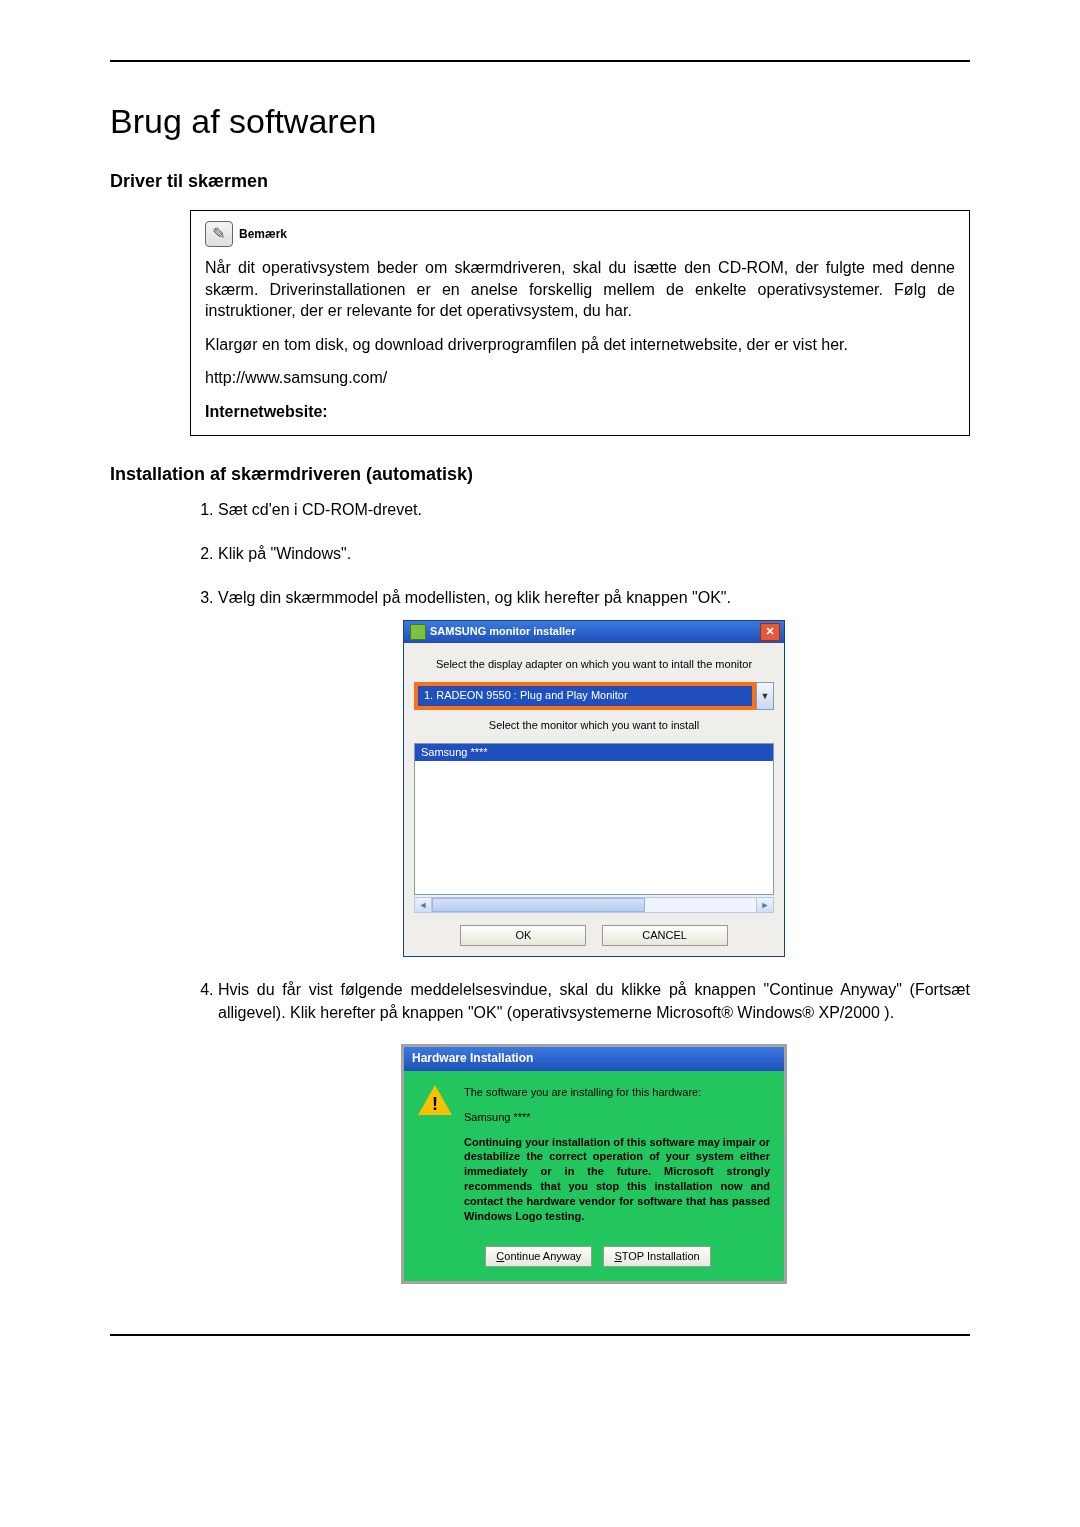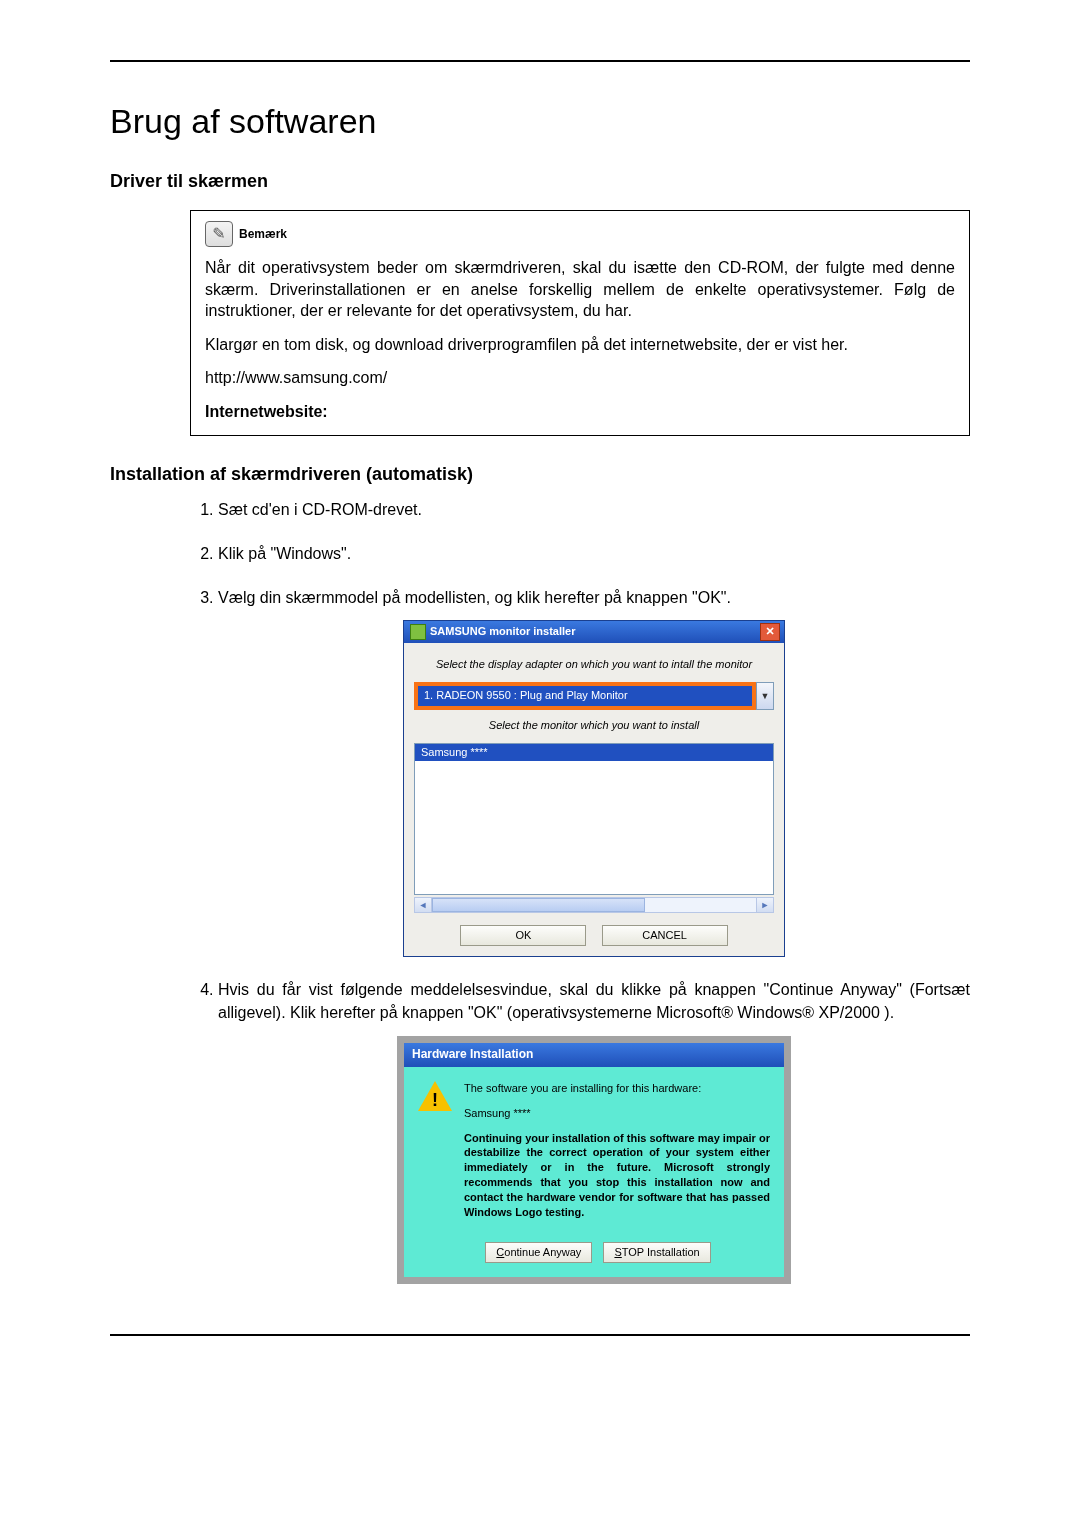--- a/index.html
+++ b/index.html
@@ -115,21 +115,20 @@
     display:flex; align-items:center; justify-content:center;
     font-weight: bold;
     font-size: 11px;
   }
   .installer .body {
     padding: 8px 10px 10px 10px;
   }
   .installer .instr {
     text-align: center;
     margin: 6px 0 10px 0;
-    font-style: italic;
   }
   .installer .combo {
     display:flex;
     margin-bottom: 8px;
   }
   .installer .combo .sel {
     flex:1;
     background: #2050c0;
     color:#fff;
     padding: 2px 6px;
@@ -189,23 +188,23 @@
     padding: 2px 22px;
     margin: 0 6px;
     border: 1px solid #9a9a8a;
     background: linear-gradient(#fdfdfb,#e8e8de);
     font-size: 11px;
     text-align:center;
   }
   
   .hwdlg {
     width: 380px;
-    margin: 12px auto;
-    border: 7px solid #a3a3a3;
-    background: #5eead4;
+    margin: 20px auto;
+    border: 3px solid #a3a3a3;
+    background: #22c55e;
     font-family: Tahoma, Arial, sans-serif;
     font-size: 11px;
   }
   .hwdlg .titlebar2 {
     background: linear-gradient(#3a79e0,#1f4fb8);
     color:#fff;
     font-weight:bold;
     padding: 3px 8px 4px 8px;
     font-size: 12px;
   }

